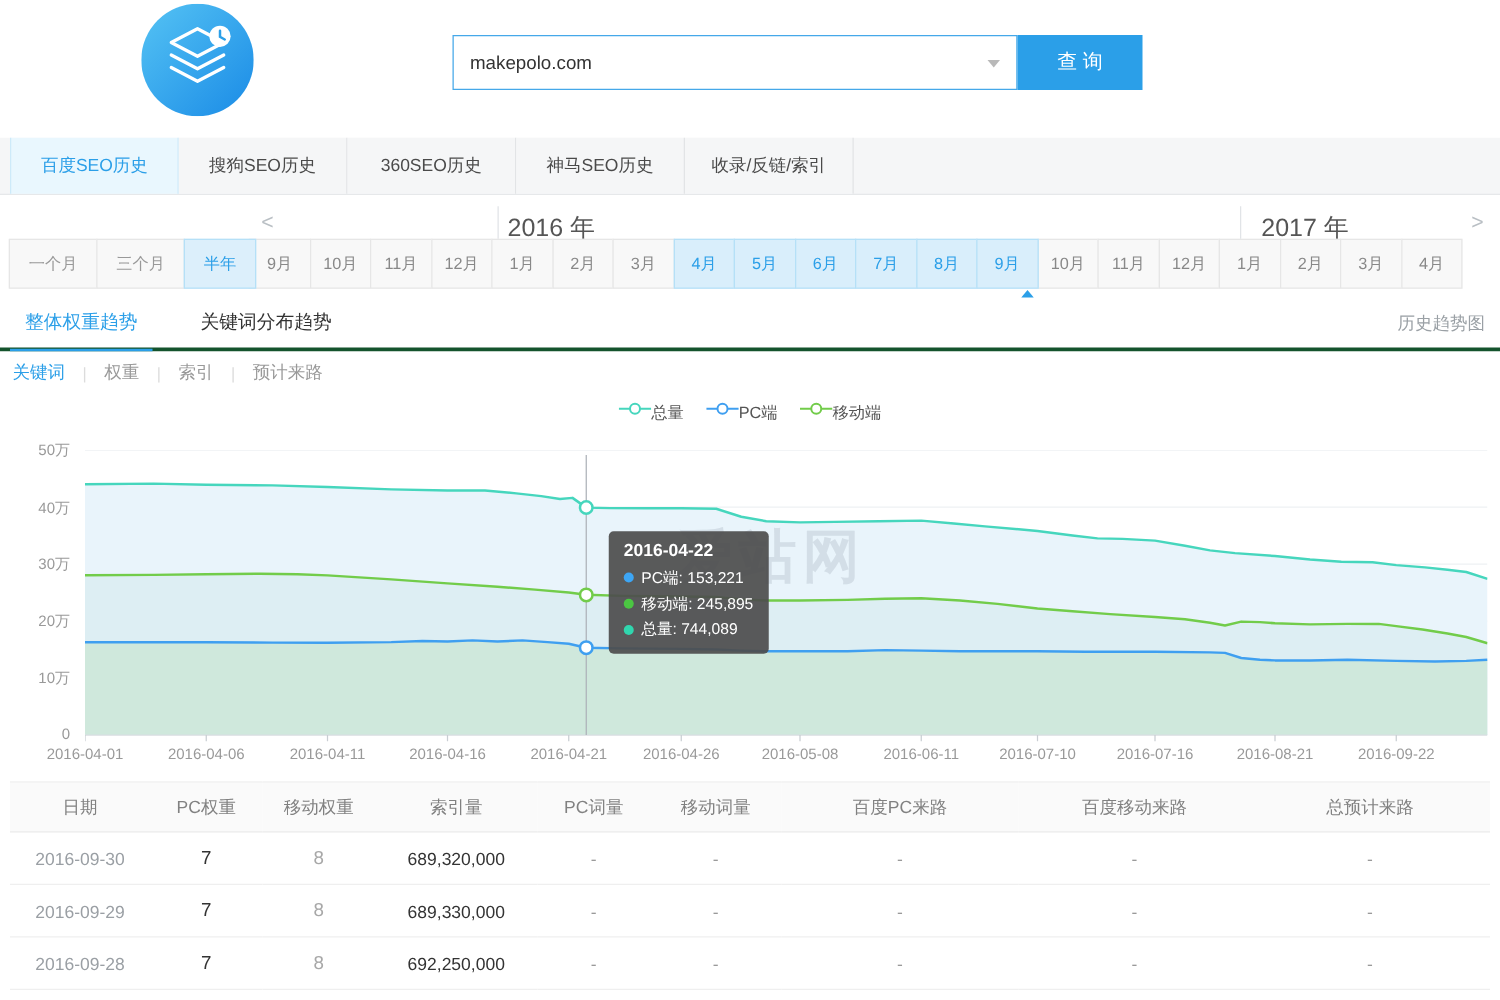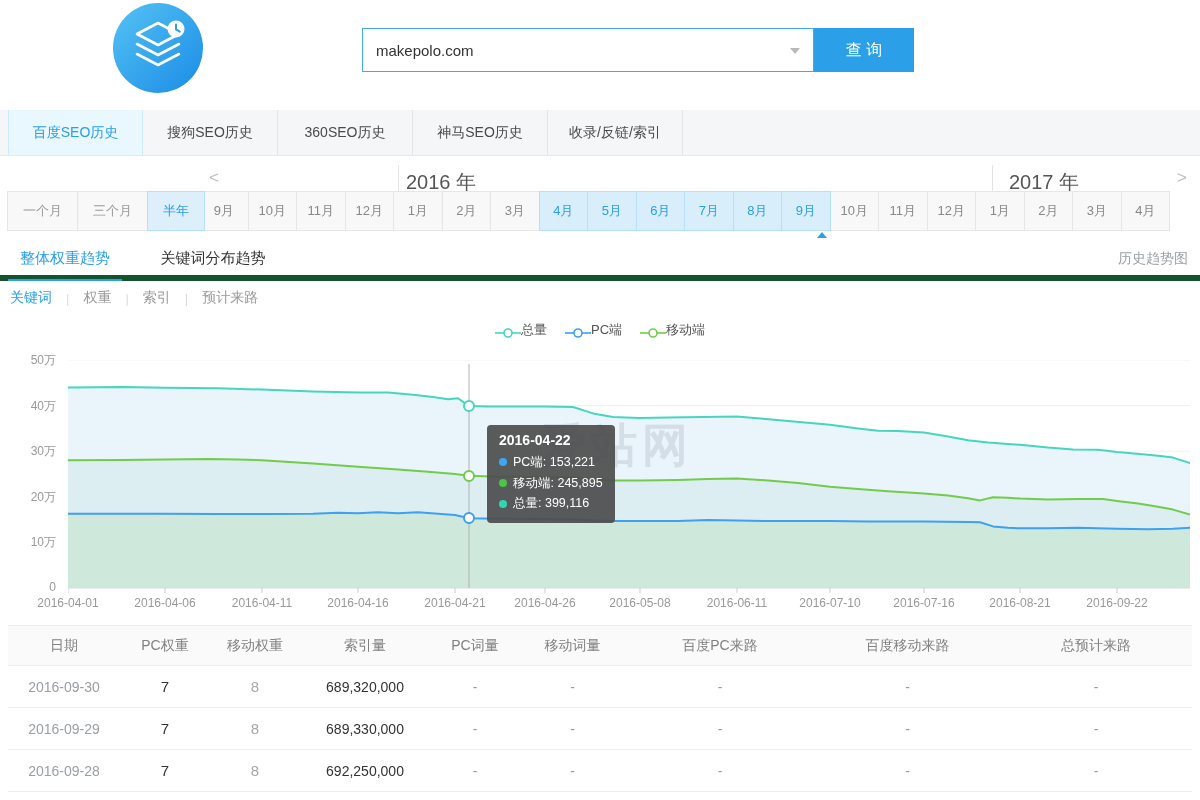--- a/index.html
+++ b/index.html
@@ -30,33 +30,33 @@
 .pbtn.active { background: #dceffb; color: #2b9fe8; border-color: #b5e0f7; z-index: 1; }
 .chev { position: absolute; top: 12px; font-size: 17px; color: #b9bfc4; cursor: pointer; font-weight: 300; }
 .chev.left { left: 209px; } .chev.right { left: 1177px; }
 .yearlab { position: absolute; top: 13px; font-size: 20px; color: #555; }
 .y2016 { left: 406px; } .y2017 { left: 1009px; }
 .year-sep { position: absolute; top: 9px; height: 27px; width: 1px; background: #e1e4e7; }
 .months { position: absolute; left: 200px; top: 35px; display: flex; }
 .mbtn { width: 49.5px; height: 40px; line-height: 38px; text-align: center; font-size: 13px; color: #888; background: #f8f8f8; border: 1px solid #e6e6e6; margin-left: -1px; cursor: pointer; position: relative; }
 .mbtn.sel { background: #d9eefb; color: #2b9fe8; border-color: #b5e0f7; z-index: 1; }
 
-.subtabs { height: 45px; border-bottom: 6px solid #14532d; position: relative; padding-left: 8px; }
+.subtabs { height: 45px; border-bottom: 3px solid #14532d; position: relative; padding-left: 8px; }
 .stab { display: inline-block; height: 45px; line-height: 44px; font-size: 15px; padding: 0 12px; margin-right: 22px; color: #333; cursor: pointer; }
 .stab.active { color: #2b9fe8; border-bottom: 2px solid #2b9fe8; }
 .hist-link { position: absolute; right: 12px; top: 0; line-height: 45px; font-size: 14px; color: #9aa0a5; cursor: pointer; margin-left: 16px; }
 
 .filters { height: 34px; display: flex; align-items: center; padding-left: 10px; font-size: 14px; }
 .flink { cursor: pointer; color: #999; }
 .flink.active { color: #2b9fe8; }
 .fsep { color: #dcdcdc; margin: 0 14px; font-size: 13px; }
 
 .chart-section { position: relative; height: 310px; background: #fff; }
 #legend { position: absolute; top: 6px; left: 0; width: 100%; display: flex; justify-content: center; gap: 18px; align-items: center; font-size: 13px; color: #555; }
-.leg-item { display: flex; align-items: flex-end; gap: 0; cursor: pointer; }
+.leg-item { display: flex; align-items: flex-start; gap: 0; cursor: pointer; }
 #plot { position: absolute; left: 68px; top: 45px; }
 .ylab { position: absolute; font-size: 12px; color: #999; width: 56px; text-align: right; left: 0; }
 .xlab { position: absolute; font-size: 12px; color: #999; transform: translateX(-50%); top: 281px; white-space: nowrap; }
 .watermark { position: absolute; left: 540px; top: 100px; font-size: 46px; font-weight: bold; color: rgba(185,195,206,0.45); letter-spacing: 5px; z-index: 1; pointer-events: none; }
 .tooltip { position: absolute; left: 487px; top: 110px; background: rgba(77,77,77,0.93); border-radius: 4px; padding: 7px 12px 9px; z-index: 2; color: #fff; }
 .tt-date { font-size: 14px; font-weight: bold; margin-bottom: 4px; }
 .tt-row { font-size: 12.5px; line-height: 1.65; display: flex; align-items: center; gap: 6px; white-space: nowrap; }
 .tt-dot { width: 8px; height: 8px; border-radius: 50%; display: inline-block; flex: 0 0 8px; }
 
 .table-section { margin: 0 8px; }
@@ -219,21 +219,21 @@
         <div class="tt-row">
           <span class="tt-dot" style="background:#3da6f5"></span>
           <span>PC端: 153,221</span>
         </div>
         <div class="tt-row">
           <span class="tt-dot" style="background:#4bc642"></span>
           <span>移动端: 245,895</span>
         </div>
         <div class="tt-row">
           <span class="tt-dot" style="background:#30d6ae"></span>
-          <span>总量: 399,116</span>
+          <span>总量: 744,089</span>
         </div>
       </div>
   </div>
 <div class="ylab" style="top: 265px;">0</div>
     <div class="ylab" style="top: 219.4px;">10万</div>
     <div class="ylab" style="top: 173.8px;">20万</div>
     <div class="ylab" style="top: 128.2px;">30万</div>
     <div class="ylab" style="top: 82.6px;">40万</div>
     <div class="ylab" style="top: 37px;">50万</div>
     <div class="xlab" style="left: 68px;">2016-04-01</div>

